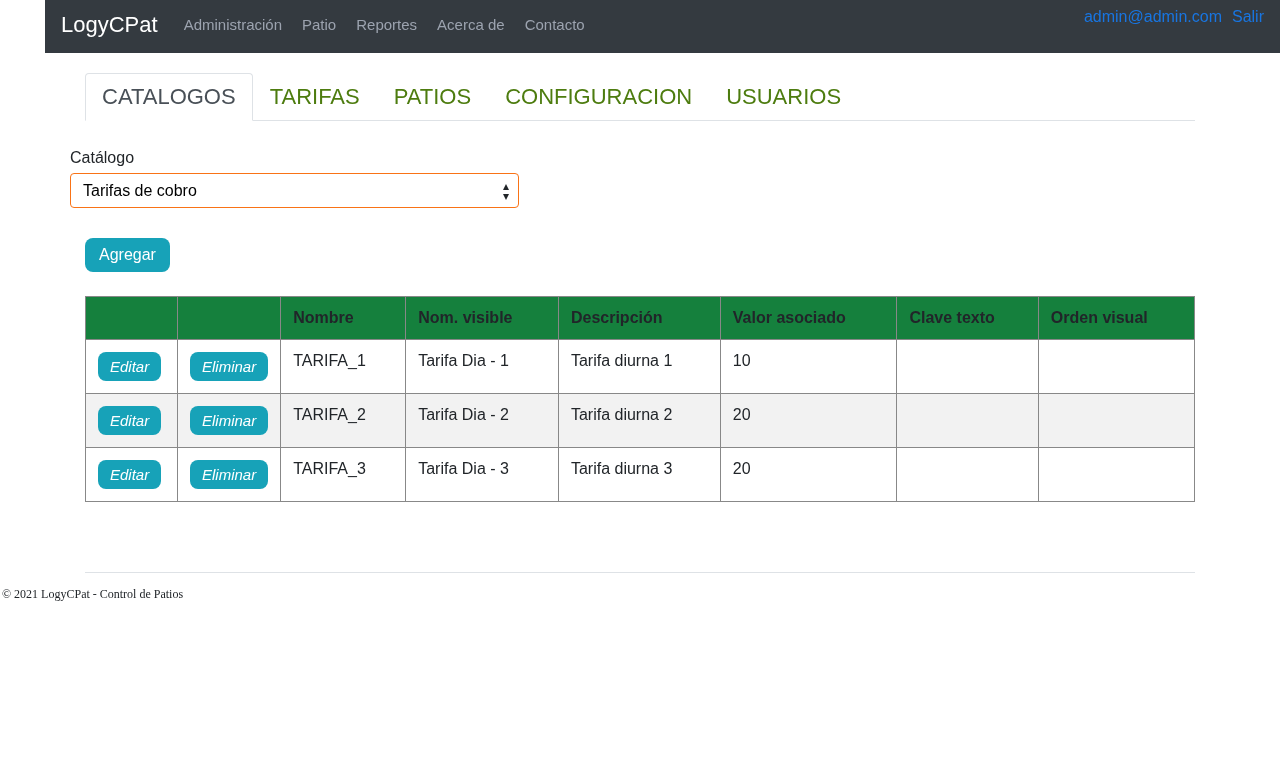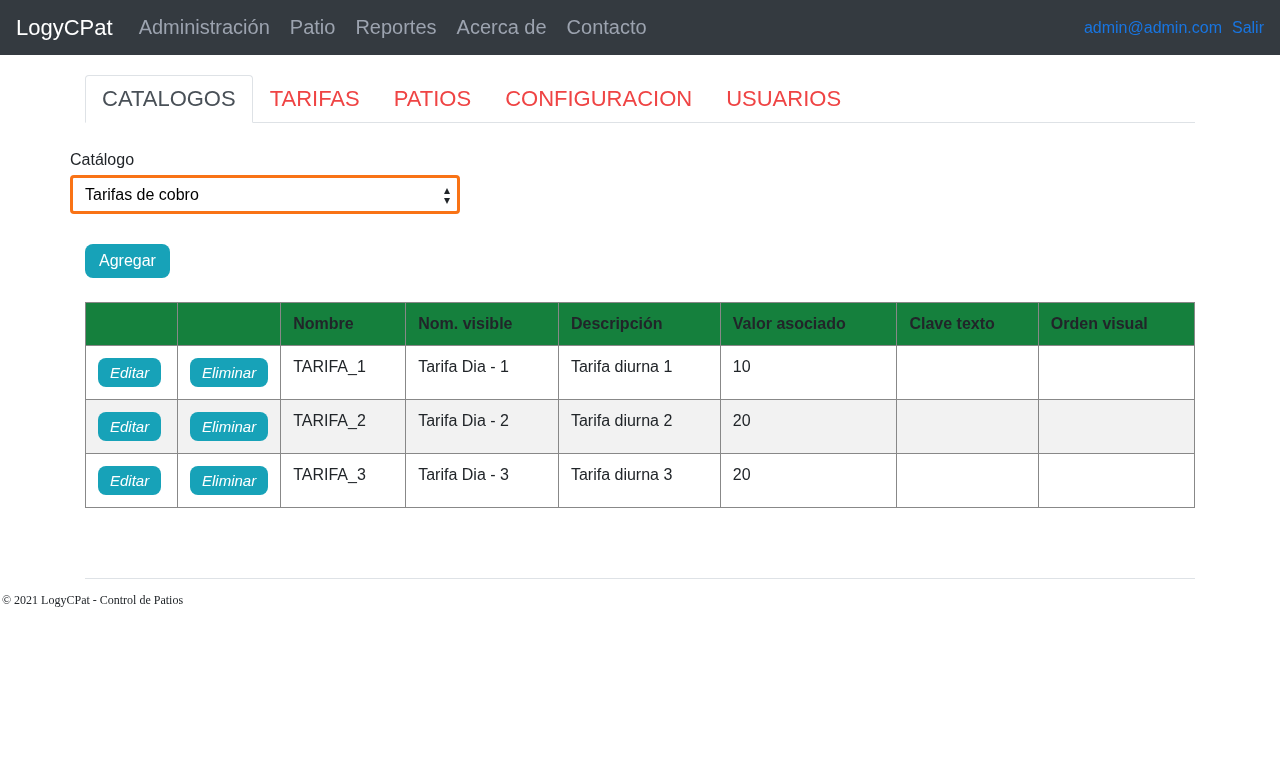--- a/index.html
+++ b/index.html
@@ -1,33 +1,33 @@
 <!DOCTYPE html>
 <html><head>
 <meta charset="utf-8">
 <style>
 * { box-sizing: border-box; margin: 0; padding: 0; }
 body { font-family: "Segoe UI", Arial, sans-serif; font-size: 16px; color: #212529; background: #fff; }
 
-.navbar { background: #343a40; padding: 8px 16px; display: flex; align-items: center; justify-content: space-between; min-height: 53px; }
+.navbar { background: #343a40; padding: 8px 16px; display: flex; align-items: flex-start; justify-content: space-between; min-height: 53px; margin-left: 45px; }
 .navbar-left { display: flex; align-items: center; }
 .navbar-brand { color: #fff; font-size: 22px; text-decoration: none; margin-right: 16px; }
-.nav-link { color: #9ca3af; text-decoration: none; padding: 8px 10px; font-size: 20px; }
+.nav-link { color: #9ca3af; text-decoration: none; padding: 8px 10px; font-size: 15px; }
 .navbar-right { display: flex; align-items: center; }
 .navbar-right a { color: #1875e1; text-decoration: none; margin-left: 10px; font-size: 16px; }
 
 .container { max-width: 1140px; margin: 0 auto; padding: 0 15px; }
 
 .nav-tabs { display: flex; border-bottom: 1px solid #dee2e6; margin-top: 20px; list-style: none; }
-.nav-tab-item { padding: 10px 16px; font-size: 22px; color: #ef4444; cursor: pointer; border: 1px solid transparent; border-top-left-radius: 4px; border-top-right-radius: 4px; margin-bottom: -1px; }
+.nav-tab-item { padding: 10px 16px; font-size: 22px; color: #4d7c0f; cursor: pointer; border: 1px solid transparent; border-top-left-radius: 4px; border-top-right-radius: 4px; margin-bottom: -1px; }
 .nav-tab-item.active { color: #495057; background: #fff; border-color: #dee2e6 #dee2e6 #fff; }
 
 .form-group { margin-top: 28px; margin-left: -15px; }
 .form-label { display: block; margin-bottom: 6px; font-size: 16px; }
-.form-select { width: 390px; padding: 8px 56px 8px 12px; font-size: 16px; border: 3px solid #f97316; border-radius: 4px; background: #fff; appearance: none; position: relative; }
+.form-select { width: 449px; padding: 8px 56px 8px 12px; font-size: 16px; border: 1px solid #f97316; border-radius: 4px; background: #fff; appearance: none; position: relative; }
 .select-wrap { position: relative; display: inline-block; }
 .select-caret { position: absolute; right: 10px; top: 50%; transform: translateY(-50%); pointer-events: none; font-size: 12px; line-height: 1; display: flex; flex-direction: column; }
 
 .btn { display: inline-block; padding: 8px 14px; font-size: 16px; border: none; border-radius: 8px; cursor: pointer; color: #fff; }
 .btn-info { background: #17a2b8; }
 .btn-small { padding: 6px 12px; font-size: 15px; font-style: italic; }
 
 .add-row { margin-top: 30px; }
 
 .table { width: 100%; border-collapse: collapse; margin-top: 24px; }

